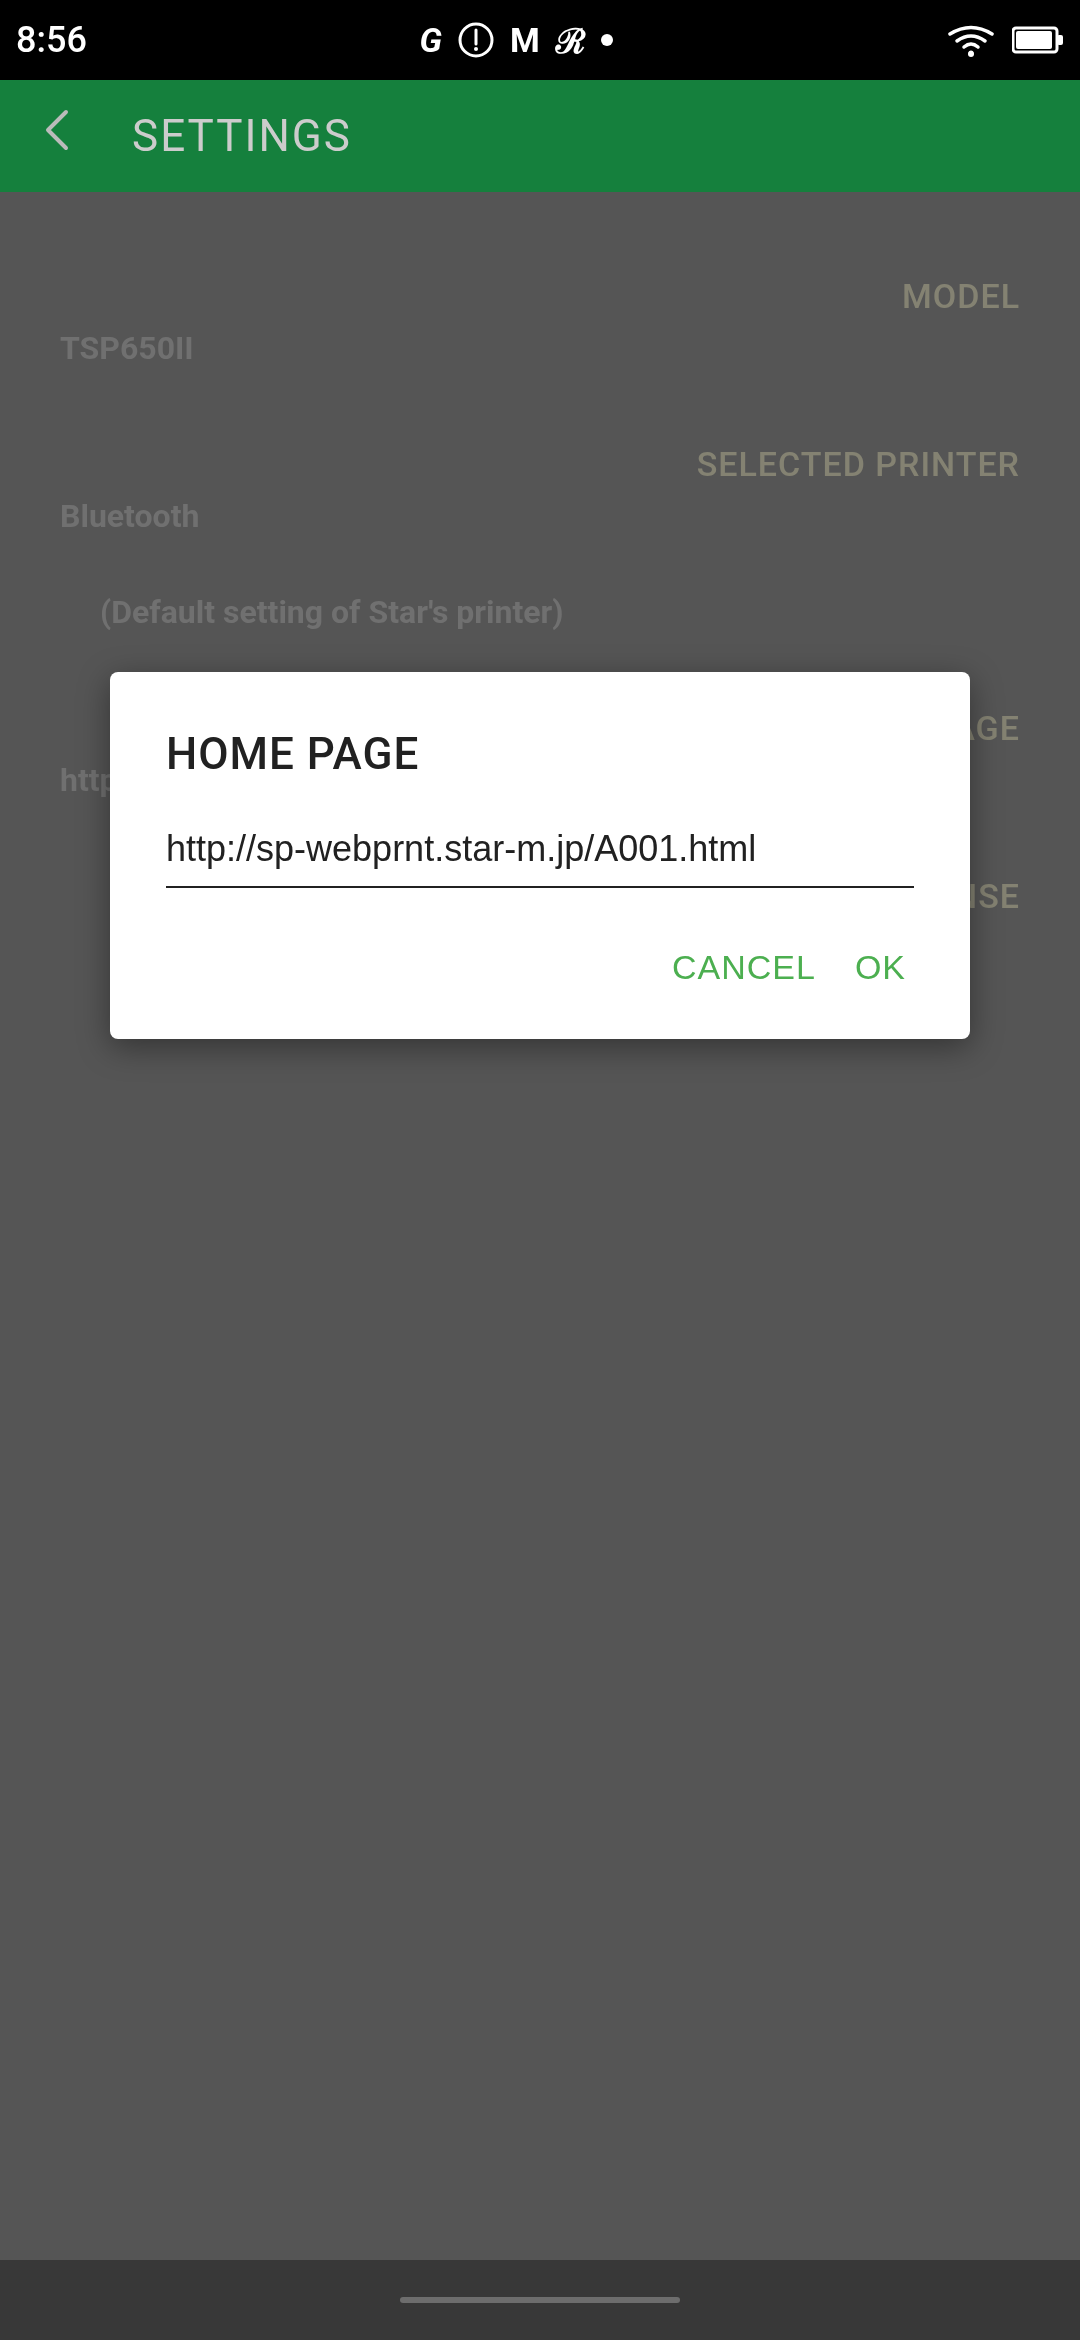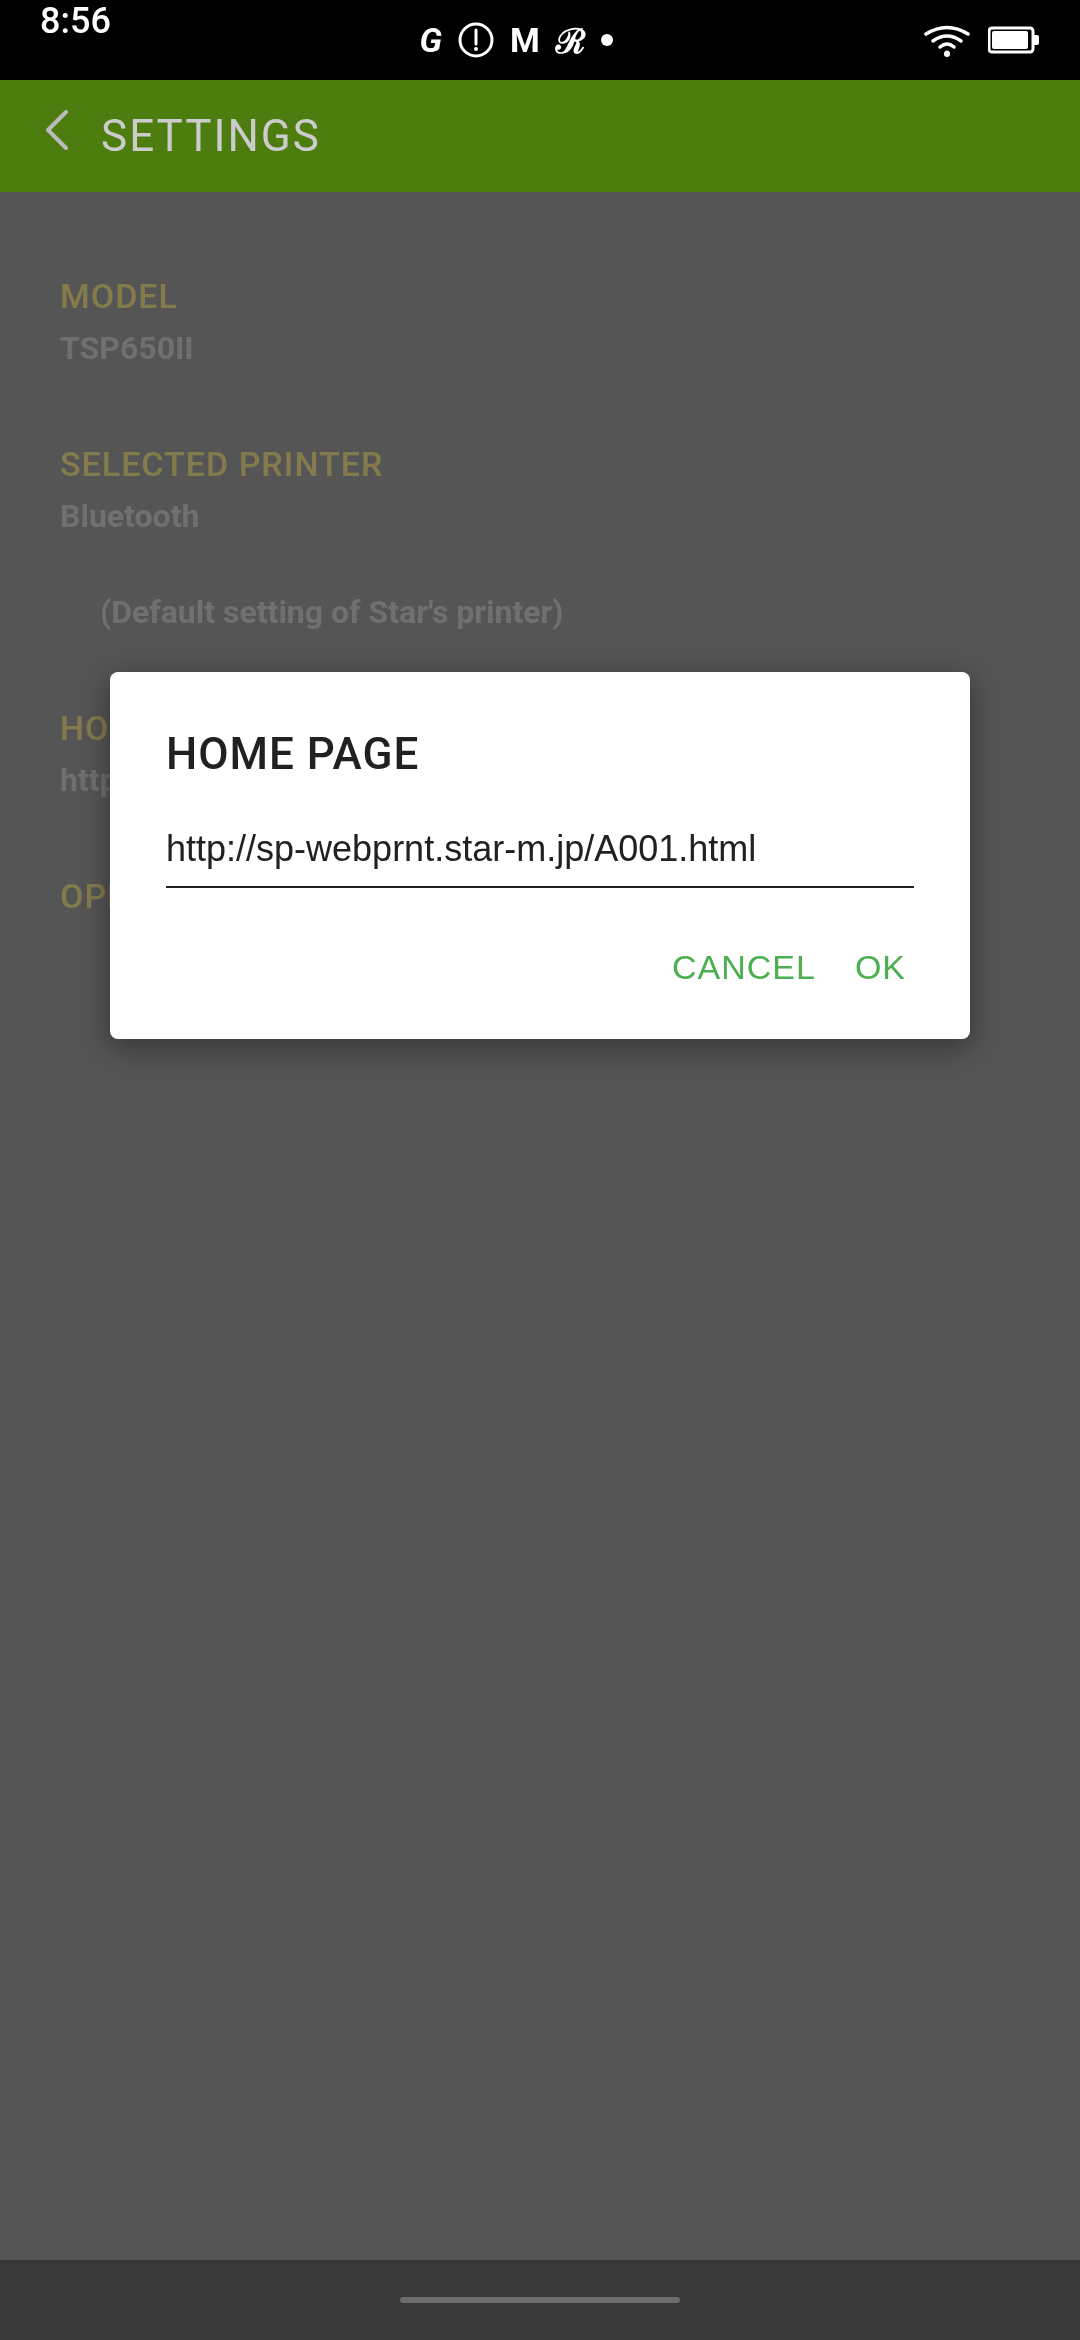--- a/index.html
+++ b/index.html
@@ -17,22 +17,23 @@
       position: relative;
       overflow: hidden;
     }
 
     
     .status-bar {
       width: 100%;
       height: 80px;
       background-color: #000;
       display: flex;
+      align-items: center;
       justify-content: space-between;
-      padding: 0 40px;
+      padding: 0 16px;
     }
 
     .status-time {
       color: #fff;
       font-size: 36px;
       font-weight: 500;
     }
 
     .status-icons {
       display: flex;
@@ -43,25 +44,25 @@
     .status-right {
       display: flex;
       align-items: center;
       gap: 16px;
     }
 
     
     .app-bar {
       width: 100%;
       height: 112px;
-      background-color: #4d7c0f;
+      background-color: #15803d;
       display: flex;
       align-items: center;
       padding: 0 32px;
-      gap: 17px;
+      gap: 48px;
     }
 
     .back-arrow {
       color: #bbb;
       font-size: 48px;
       cursor: pointer;
     }
 
     .app-title {
       color: #ccc;
@@ -78,25 +79,26 @@
       display: flex;
       flex-direction: column;
       gap: 0;
     }
 
     .setting-item {
       padding: 36px 0;
     }
 
     .setting-label {
-      color: #fde047;
+      color: #fef9c3;
       font-size: 34px;
       font-weight: 500;
       letter-spacing: 1px;
       margin-bottom: 8px;
+      text-align: right;
     }
 
     .setting-value {
       color: #bbb;
       font-size: 32px;
       font-weight: 700;
       line-height: 1.5;
     }
 
     .setting-value-indent {

